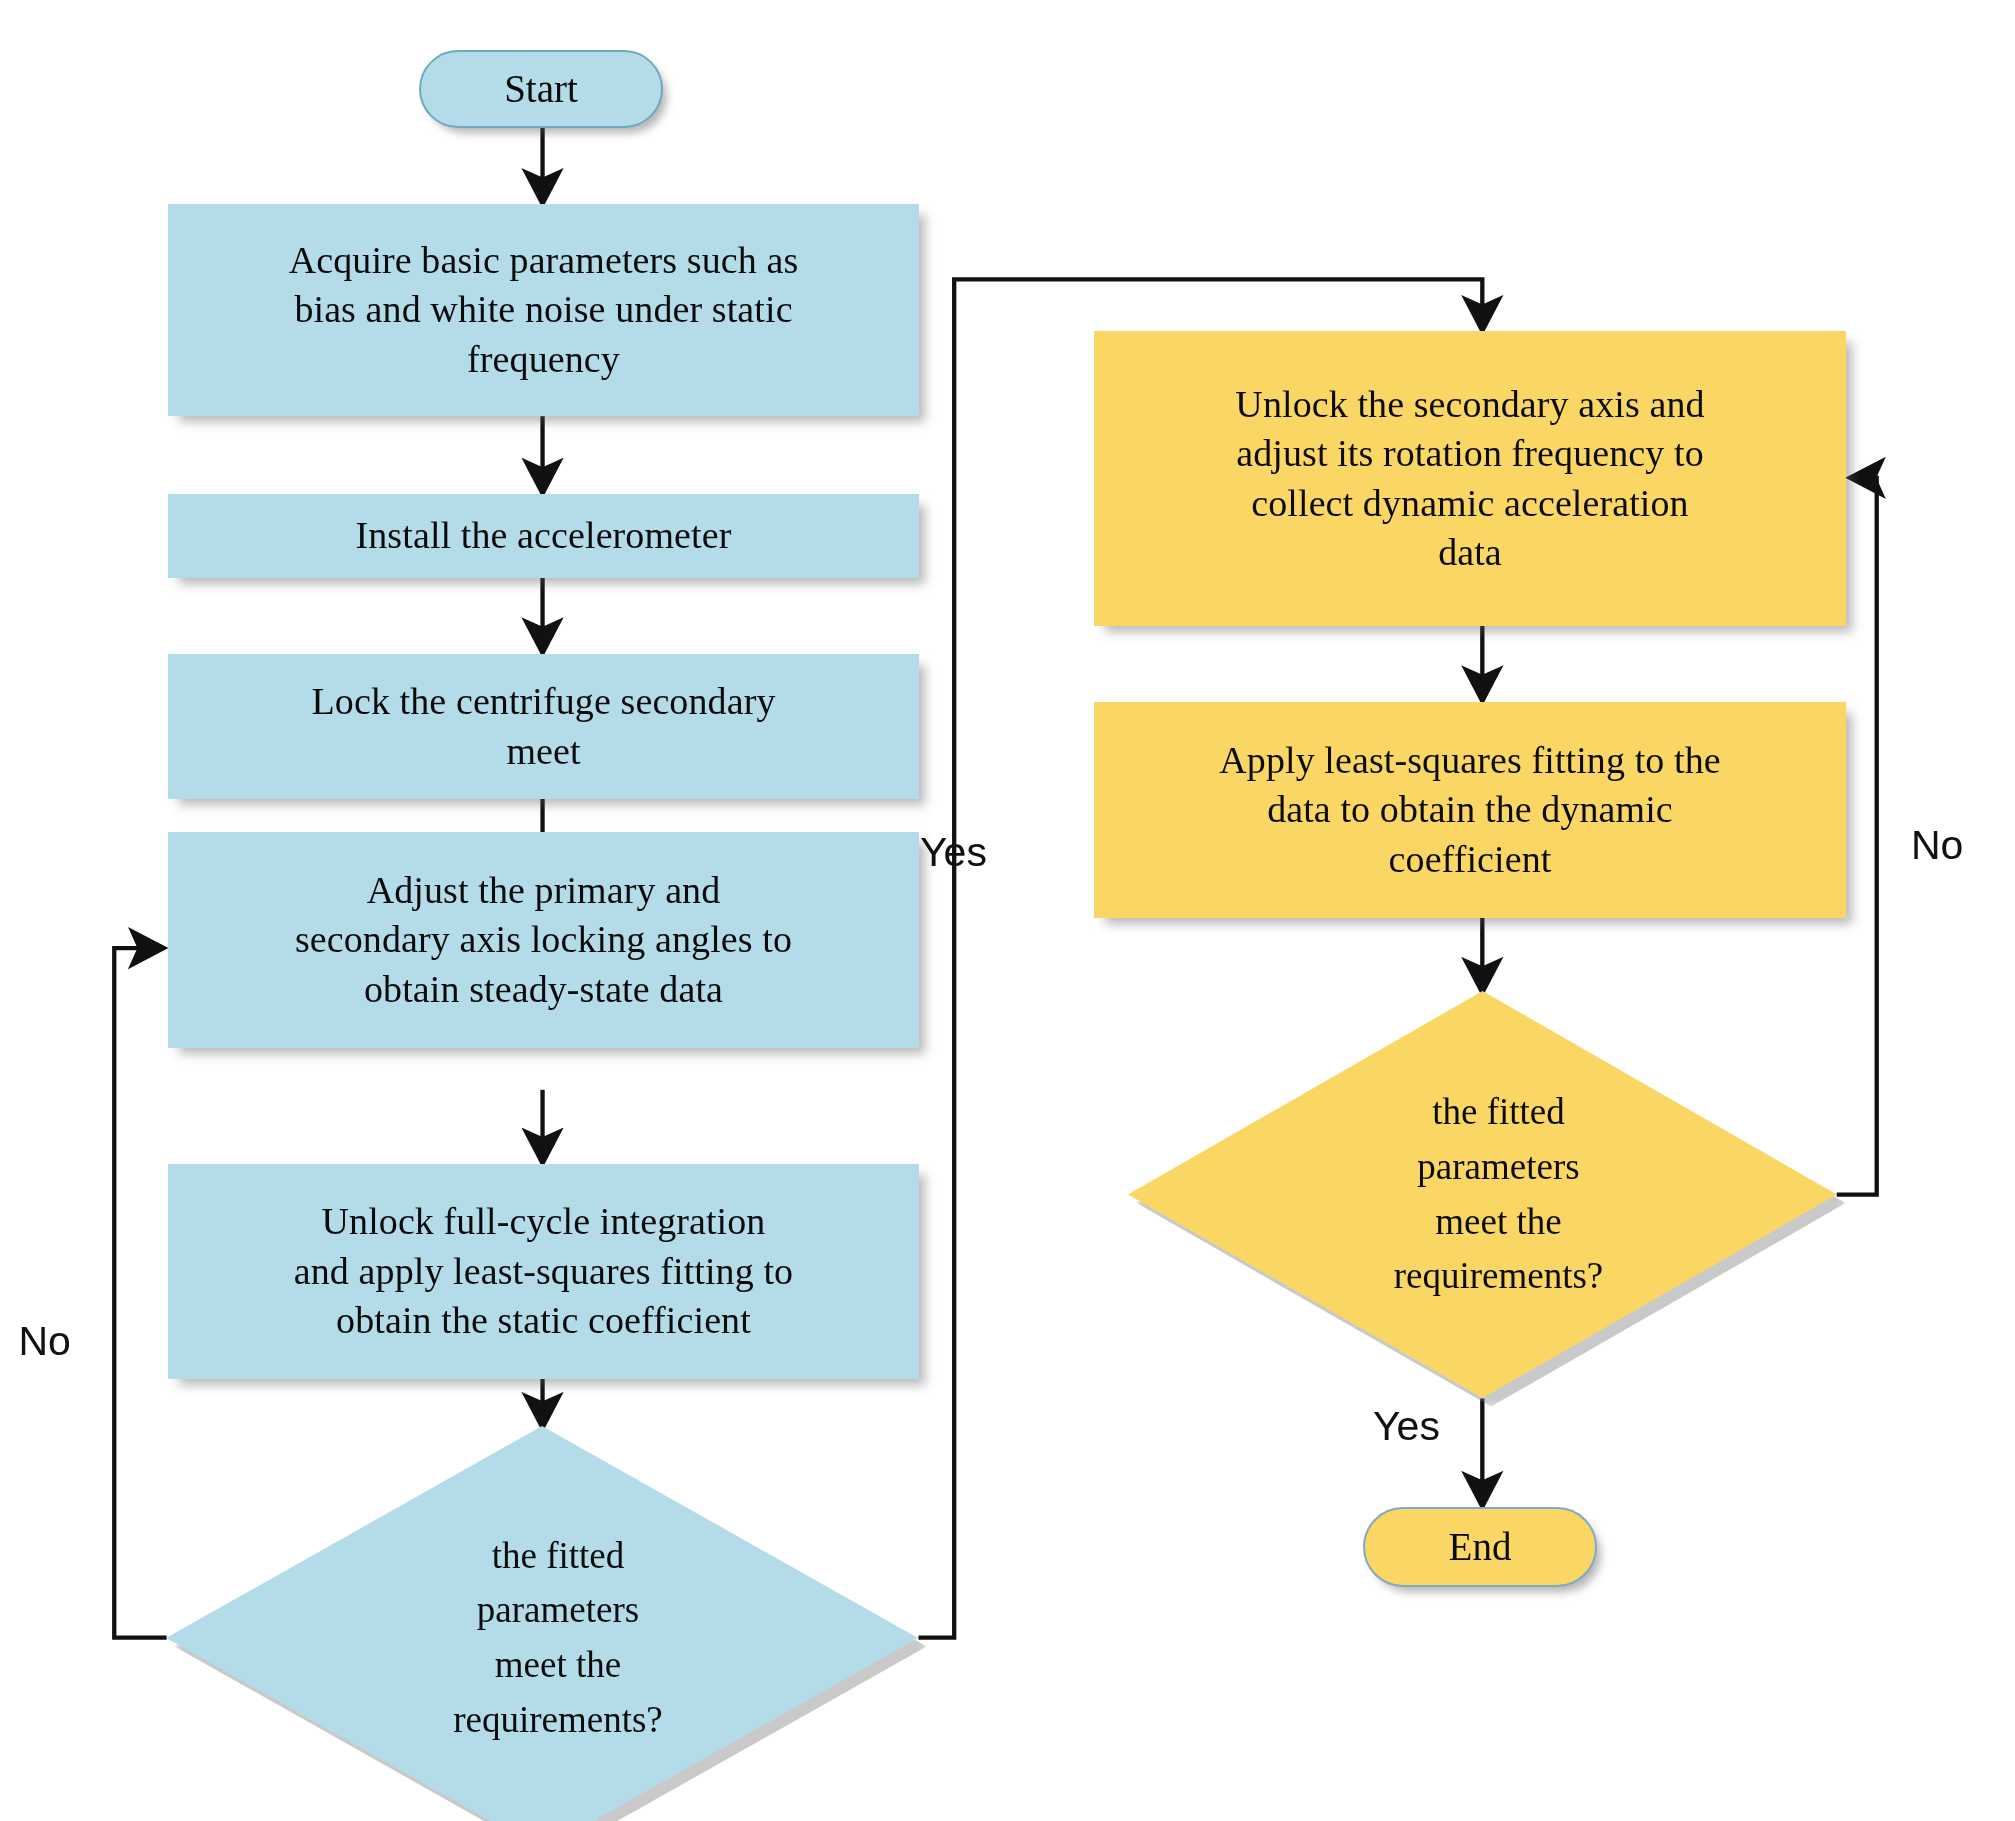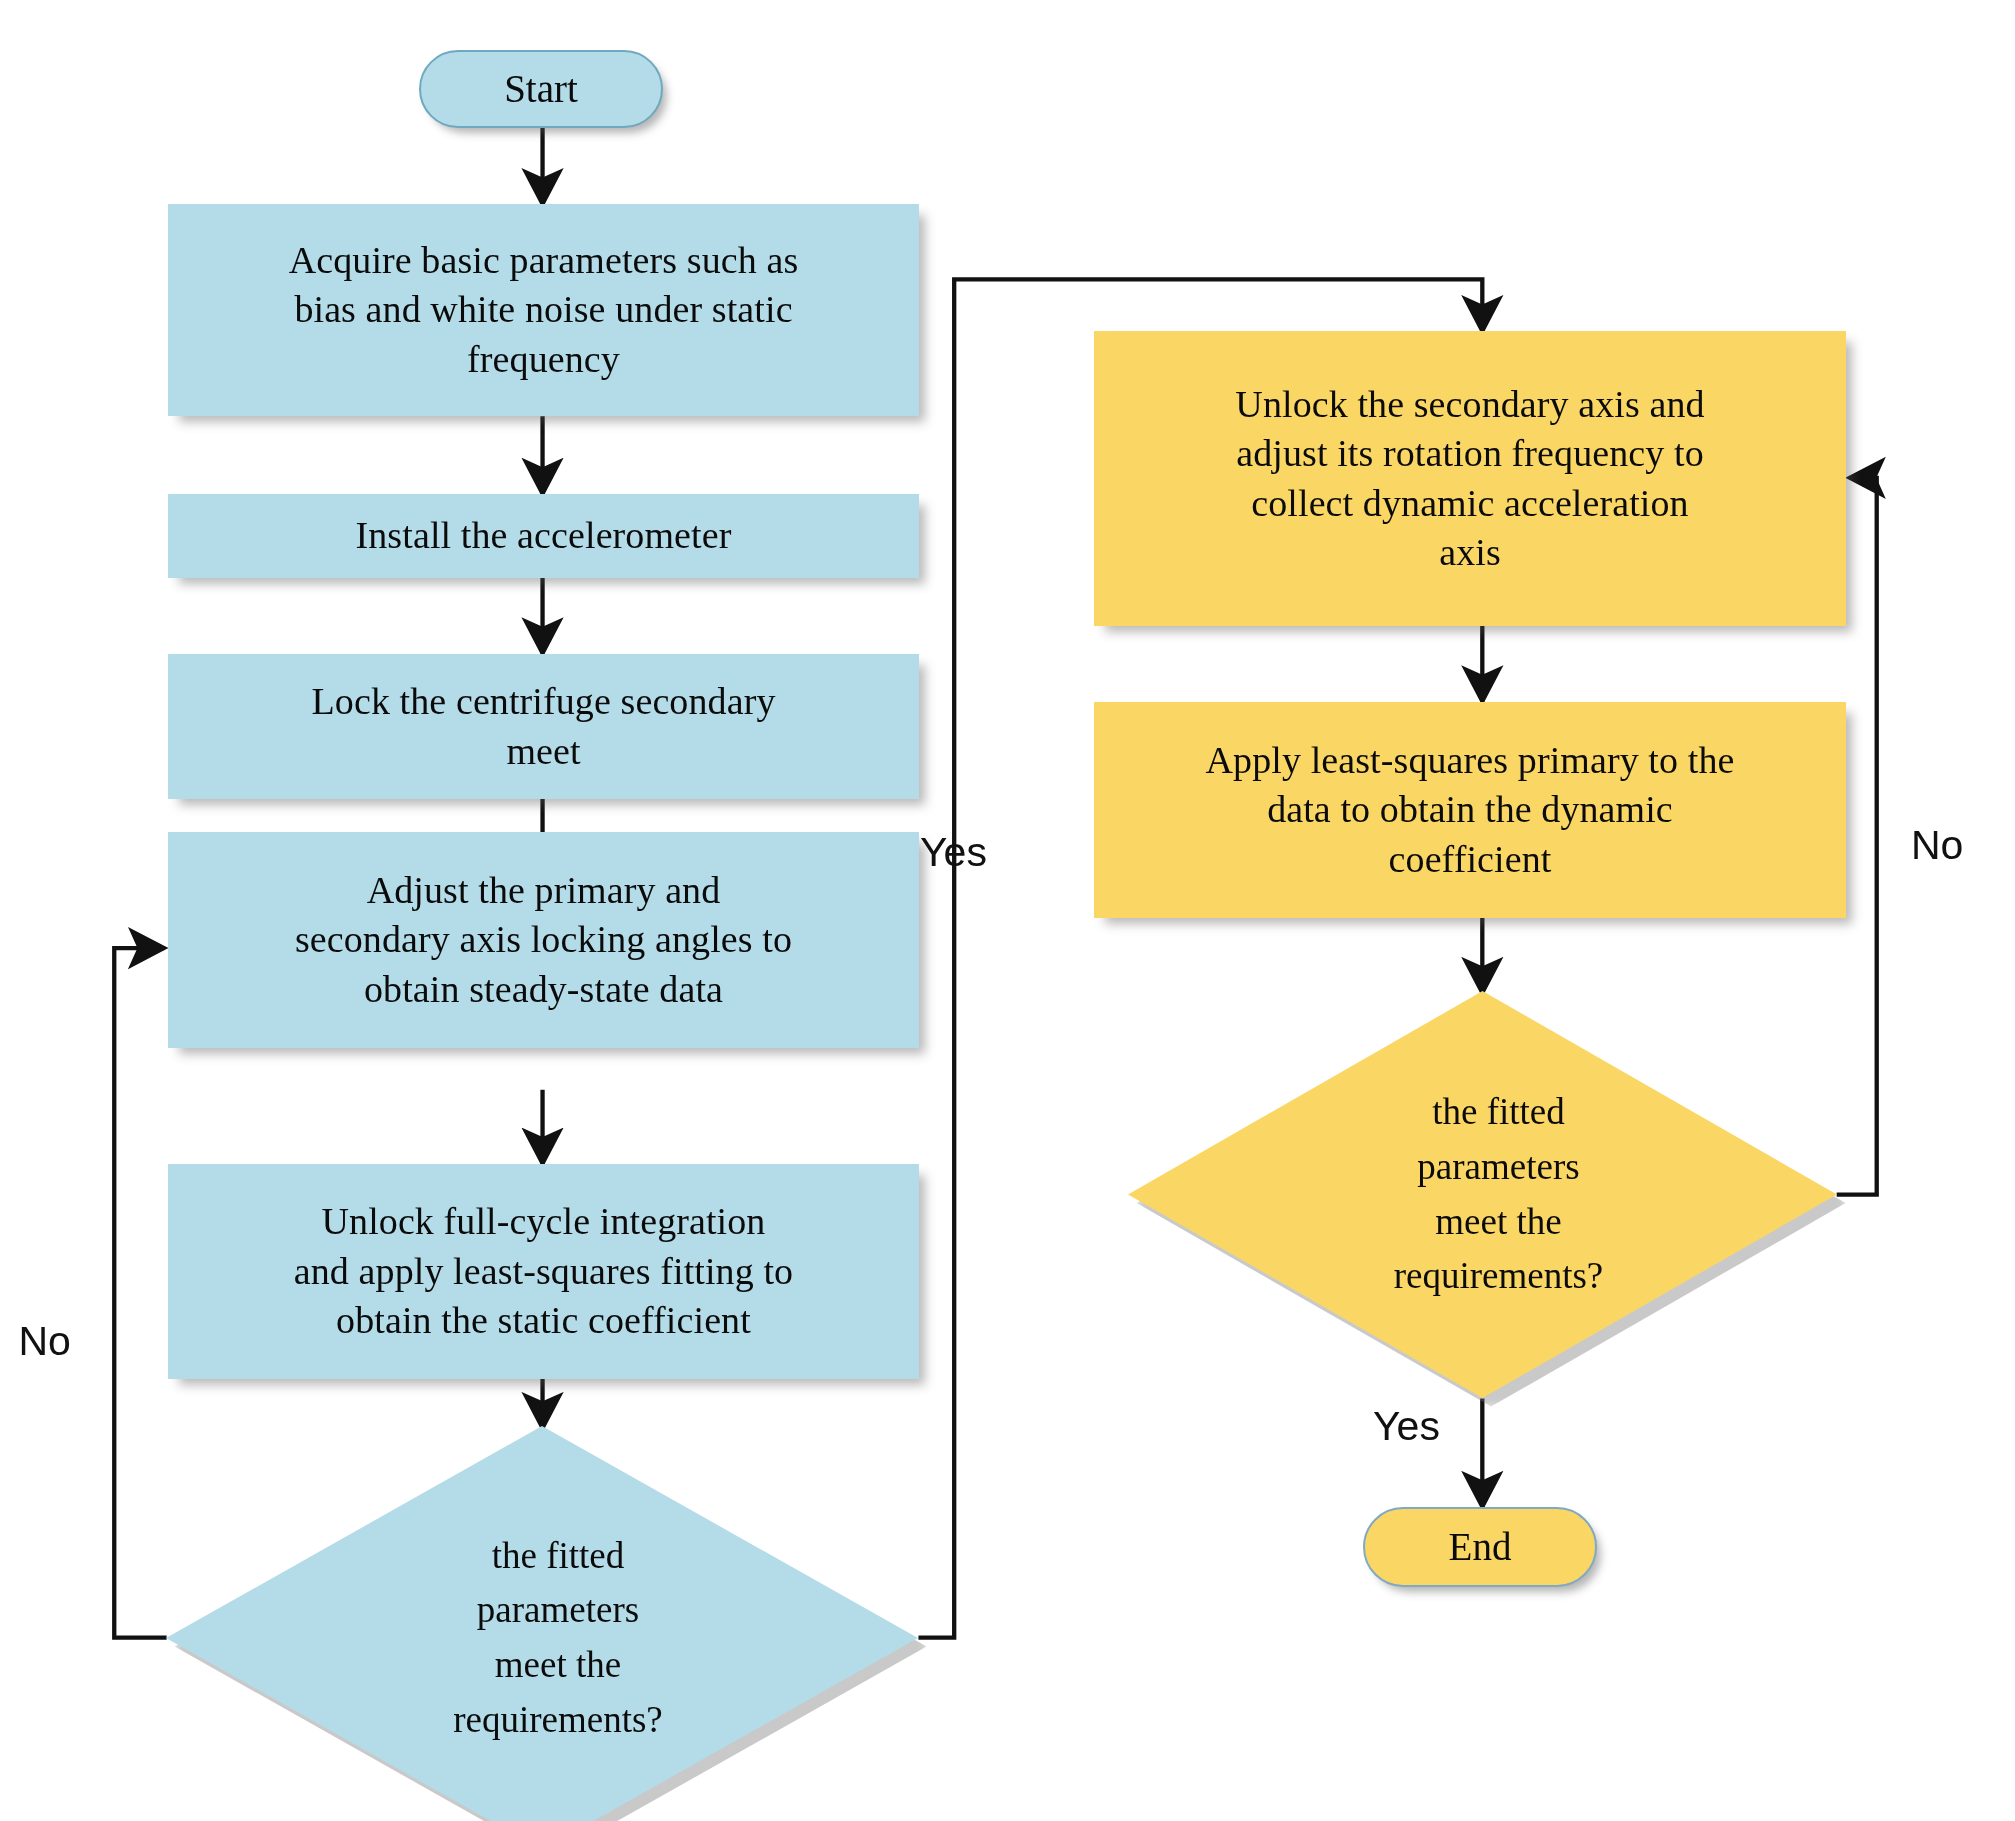--- a/index.html
+++ b/index.html
@@ -124,27 +124,27 @@
         <span>requirements?</span>
       </span>
     </div>
   </div>
 
   <div class="node proc yellow" style="left:1094px;top:303px;width:752px;height:295px;">
     <span>
       <span>Unlock the secondary axis and</span><br>
       <span>adjust its rotation frequency to</span><br>
       <span>collect dynamic acceleration</span><br>
-      <span>axis</span>
+      <span>data</span>
     </span>
   </div>
 
   <div class="node proc yellow" style="left:1094px;top:674px;width:752px;height:216px;">
     <span>
-      <span>Apply least-squares primary to the</span><br>
+      <span>Apply least-squares fitting to the</span><br>
       <span>data to obtain the dynamic</span><br>
       <span>coefficient</span>
     </span>
   </div>
 
   <div class="dia-wrap" style="left:1128px;top:963px;width:709px;height:407px;">
     <div class="dia-shadow"></div>
     <div class="dia-shape yellow"></div>
     <div class="dia-text">
       <span>

